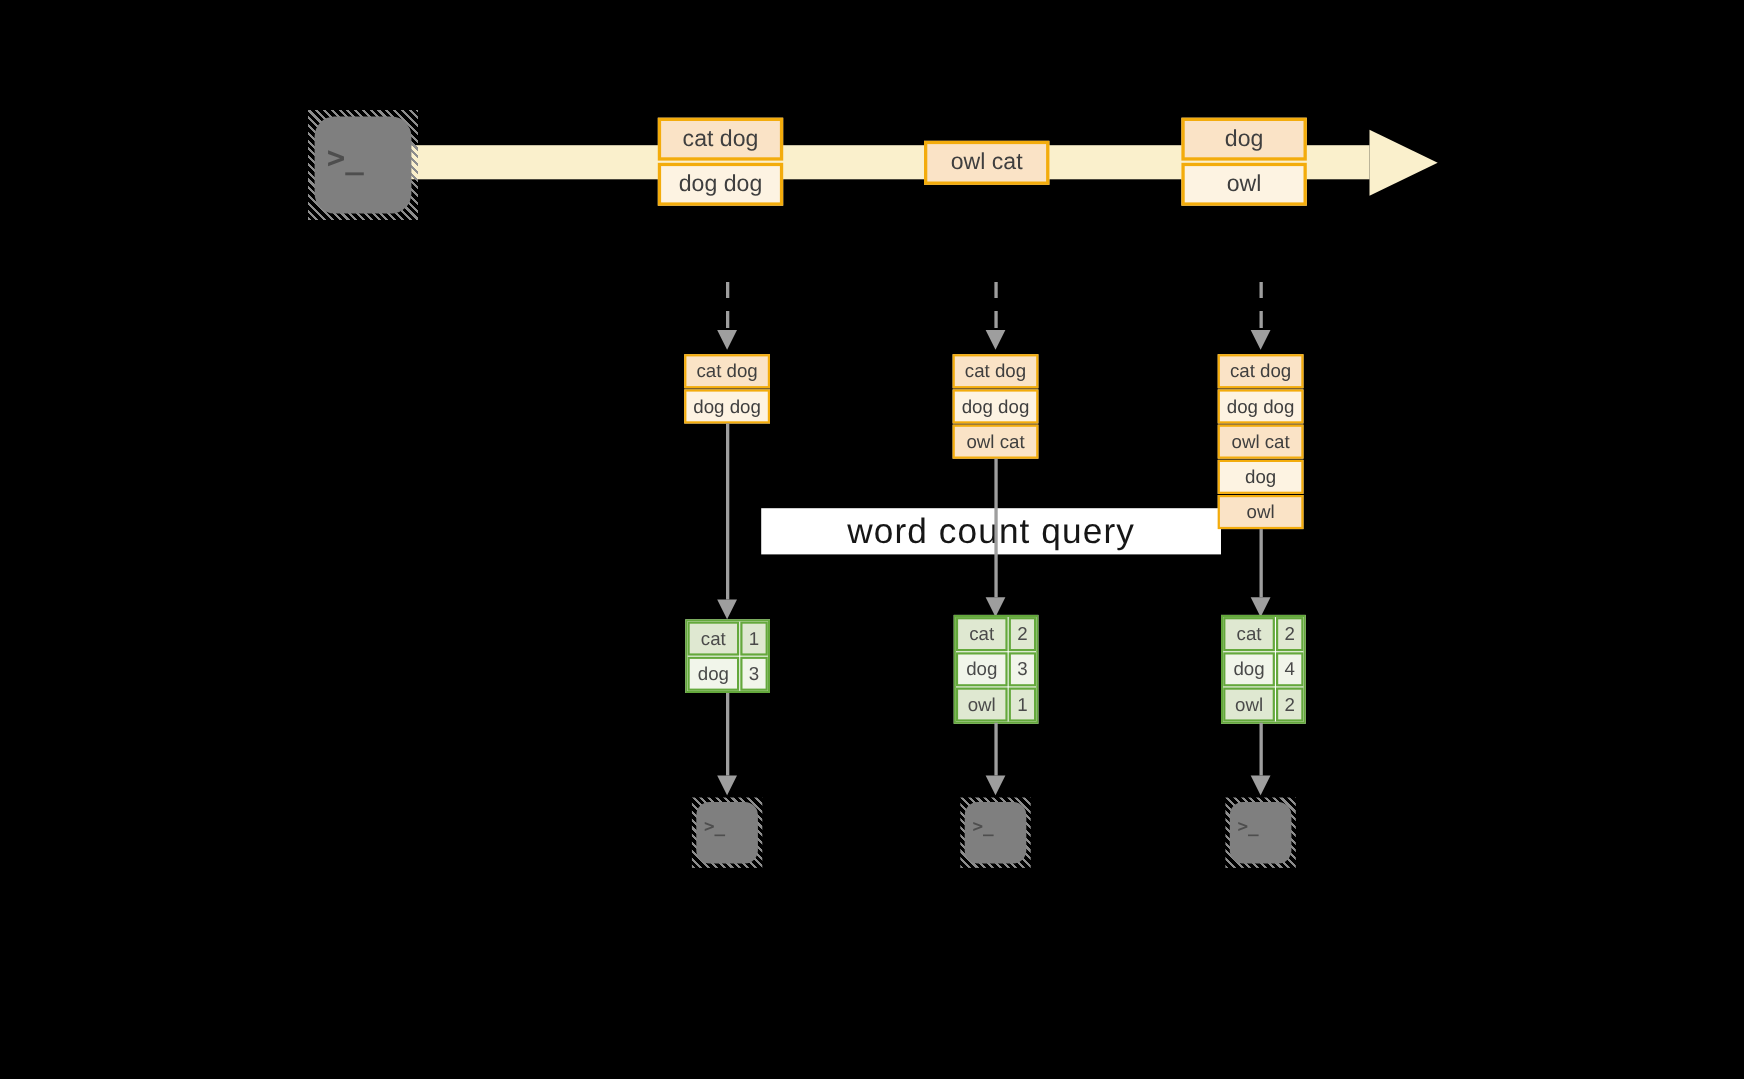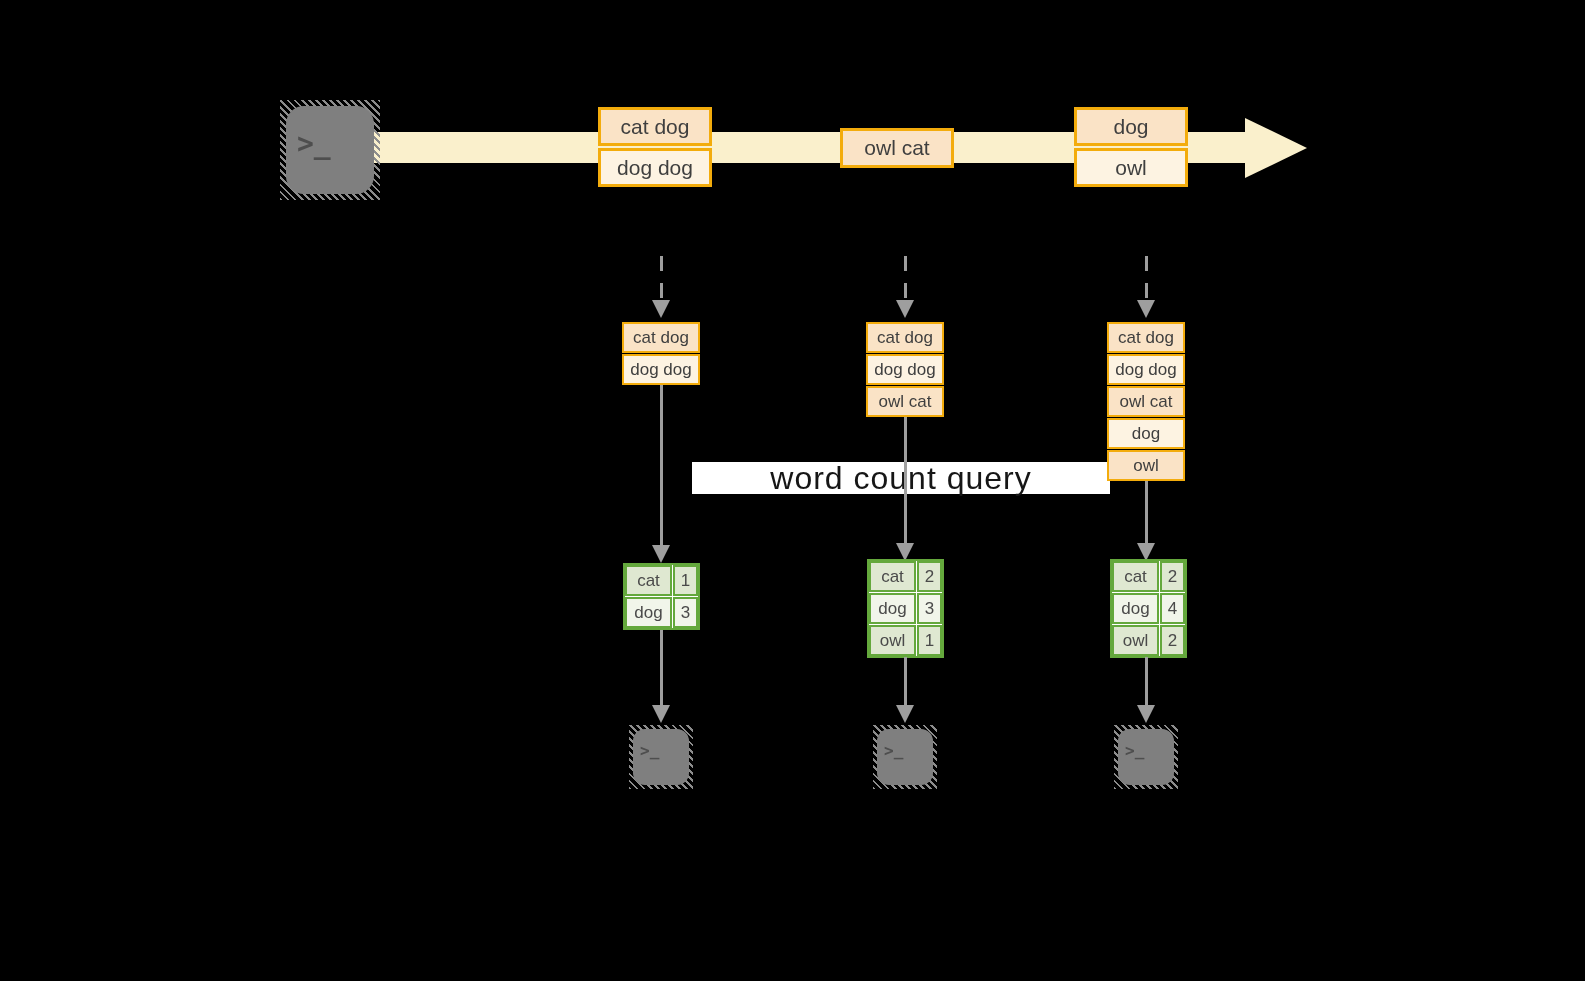--- a/index.html
+++ b/index.html
@@ -128,21 +128,21 @@
   <div class="ocell">owl cat</div>
 </div>
 <div class="abs stack" style="left:1107px;top:322px;">
   <div class="ocell">cat dog</div>
   <div class="ocell">dog dog</div>
   <div class="ocell">owl cat</div>
   <div class="ocell">dog</div>
   <div class="ocell">owl</div>
 </div>
 
-<div class="abs banner" style="left:692px;top:462px;width:418px;height:32px;">
+<div class="abs banner" style="left:692px;top:462px;width:418px;height:42px;">
   <span>word count query</span>
 </div>
 
 <div class="abs vline" style="left:660px;top:385px;height:160px;"></div>
 <div class="abs head-down" style="left:652px;top:545px;"></div>
 
 <div class="abs vline" style="left:904px;top:417px;height:126px;"></div>
 <div class="abs head-down" style="left:896px;top:543px;"></div>
 
 <div class="abs vline" style="left:1145px;top:481px;height:62px;"></div>

